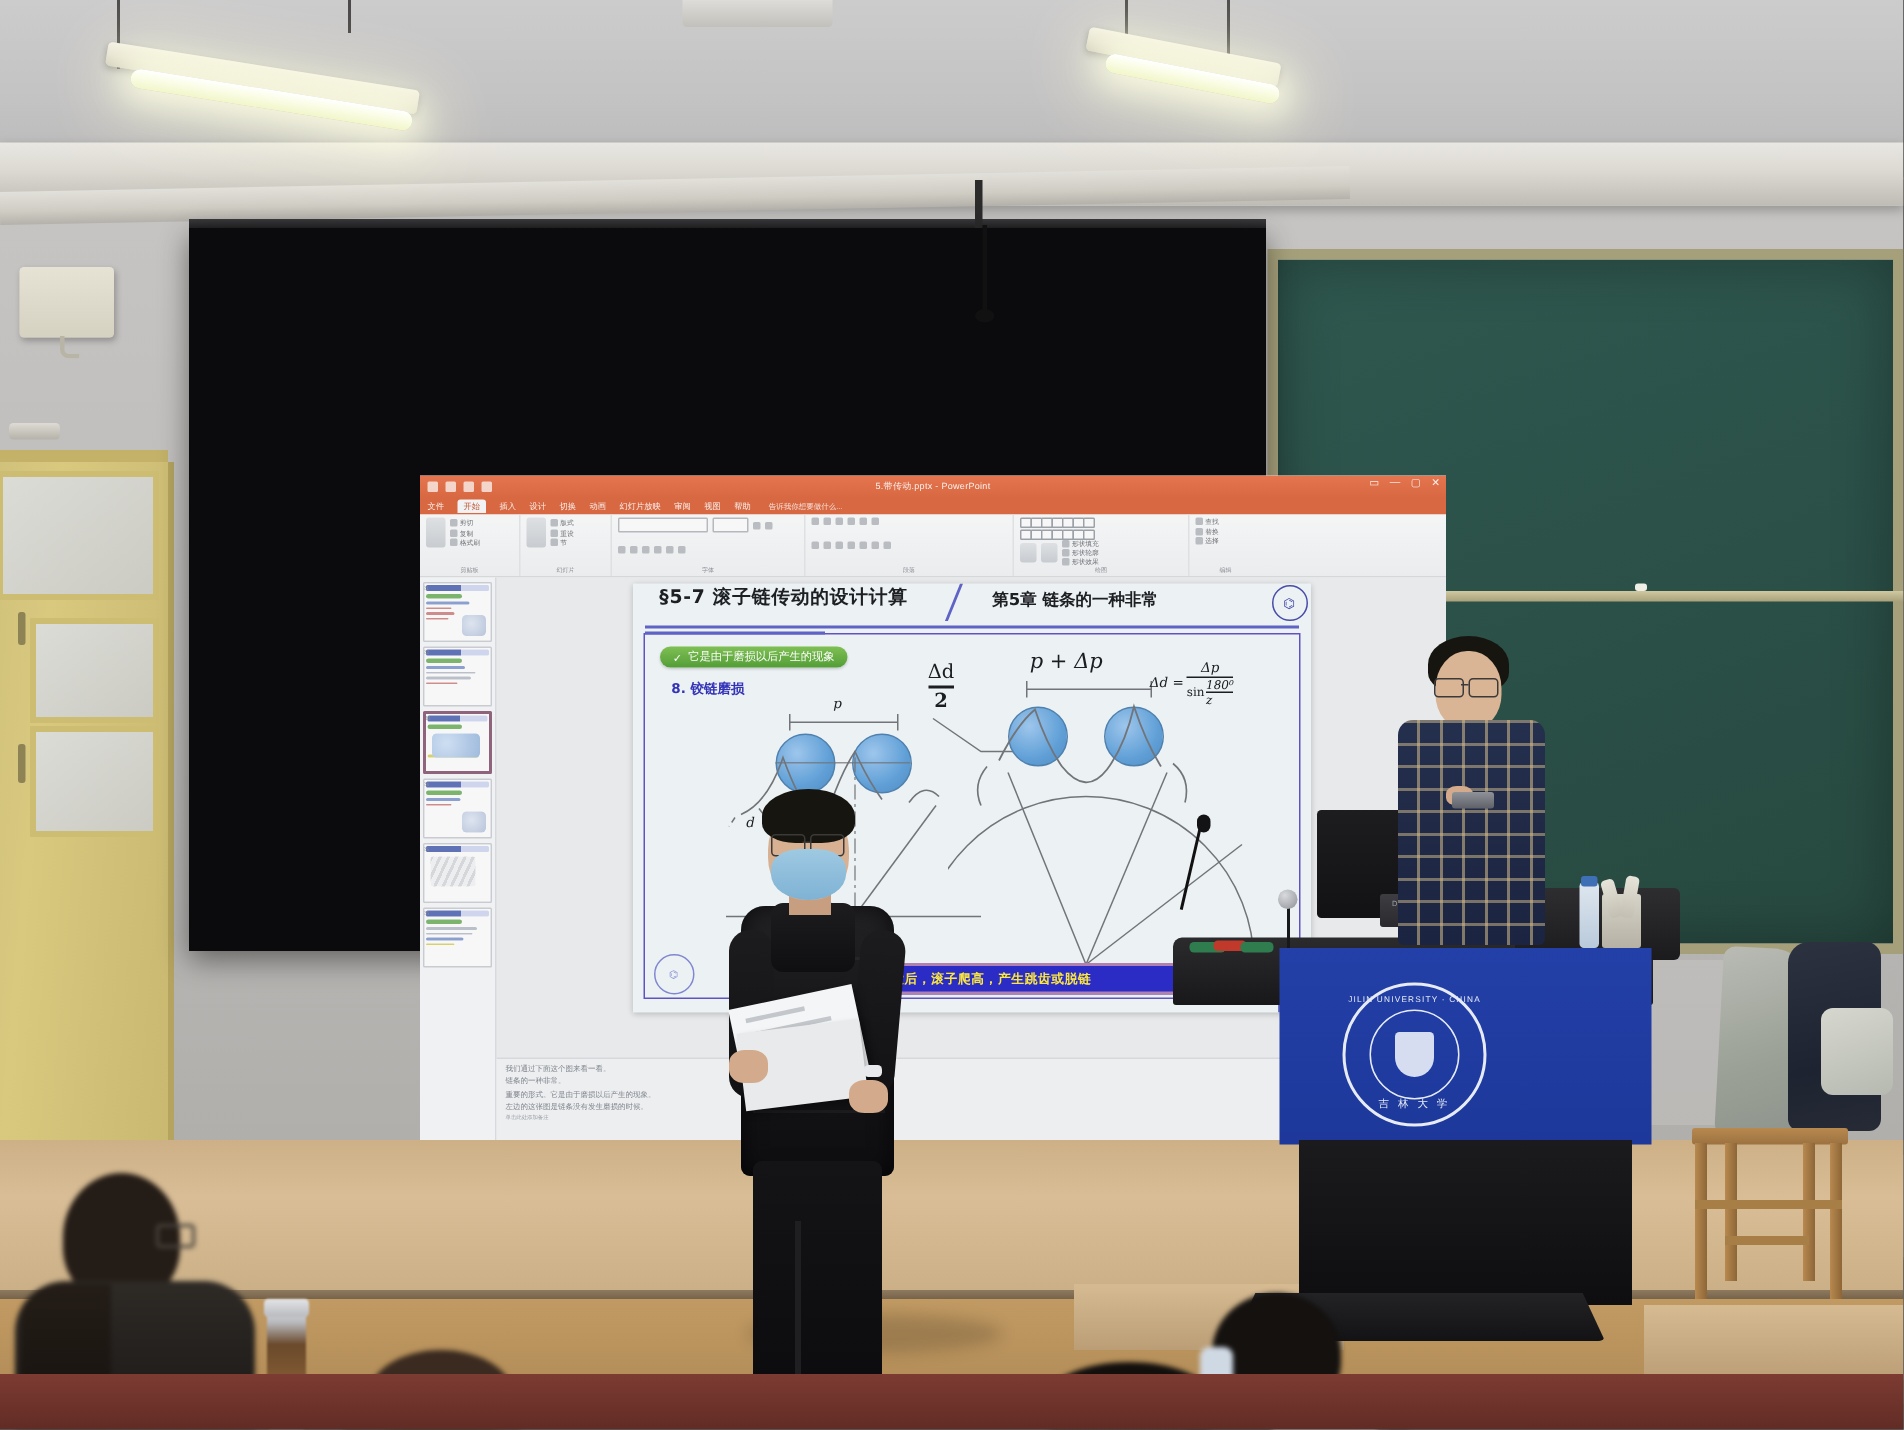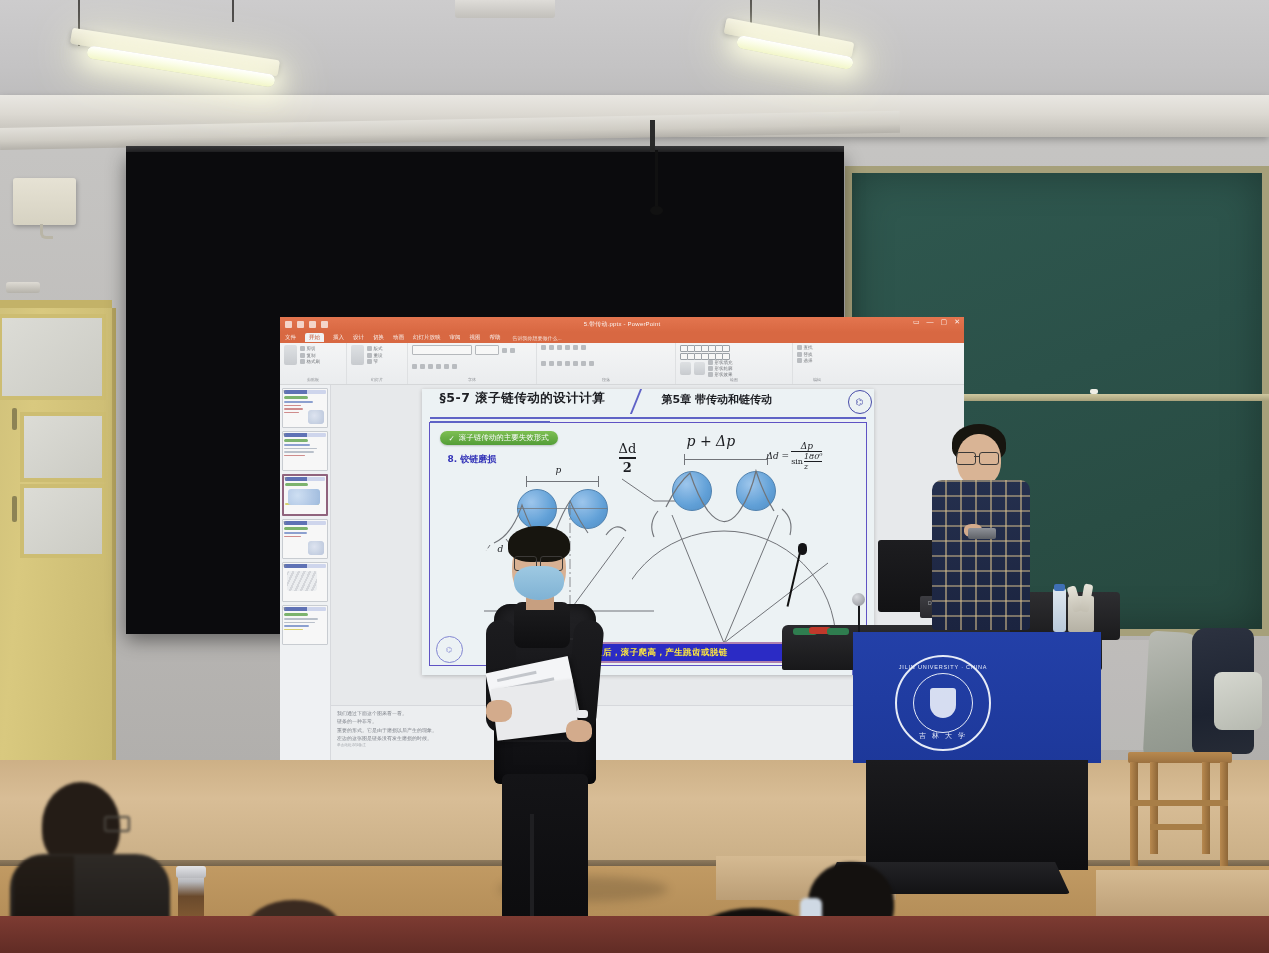--- a/index.html
+++ b/index.html
@@ -541,27 +541,27 @@
         <div class="slide-wrap">
           <div class="slide">
             <div class="slide-inner-border"></div>
 
             <div class="sl-head">
               <div class="sl-head-line"></div>
               <div class="sl-head-line2"></div>
             </div>
             <div class="sl-title-l">§5-7 滚子链传动的设计计算</div>
             <div class="sl-title-slash"></div>
-            <div class="sl-title-r">第5章 带传动和链传动</div>
+            <div class="sl-title-r">第5章 链条的一种非常</div>
             <div class="sl-logo">⌬</div>
             <div class="sl-logo2">⌬</div>
 
             <div class="green-pill">
               <span>✓</span>
-              <span>滚子链传动的主要失效形式</span>
+              <span>它是由于磨损以后产生的现象</span>
             </div>
             <div class="item1">8. 铰链磨损</div>
 
             <div class="thin" style="left:104px;top:92px;width:72px;height:1px;"></div>
             <div class="thin" style="left:104px;top:87px;width:1px;height:11px;"></div>
             <div class="thin" style="left:176px;top:87px;width:1px;height:11px;"></div>
             <div class="dim-label" style="left:134px;top:76px;font-size:9px;">p</div>
 
             <div class="roller" style="left:95px;top:100px;width:38px;height:38px;"></div>
             <div class="roller" style="left:146px;top:100px;width:38px;height:38px;"></div>

